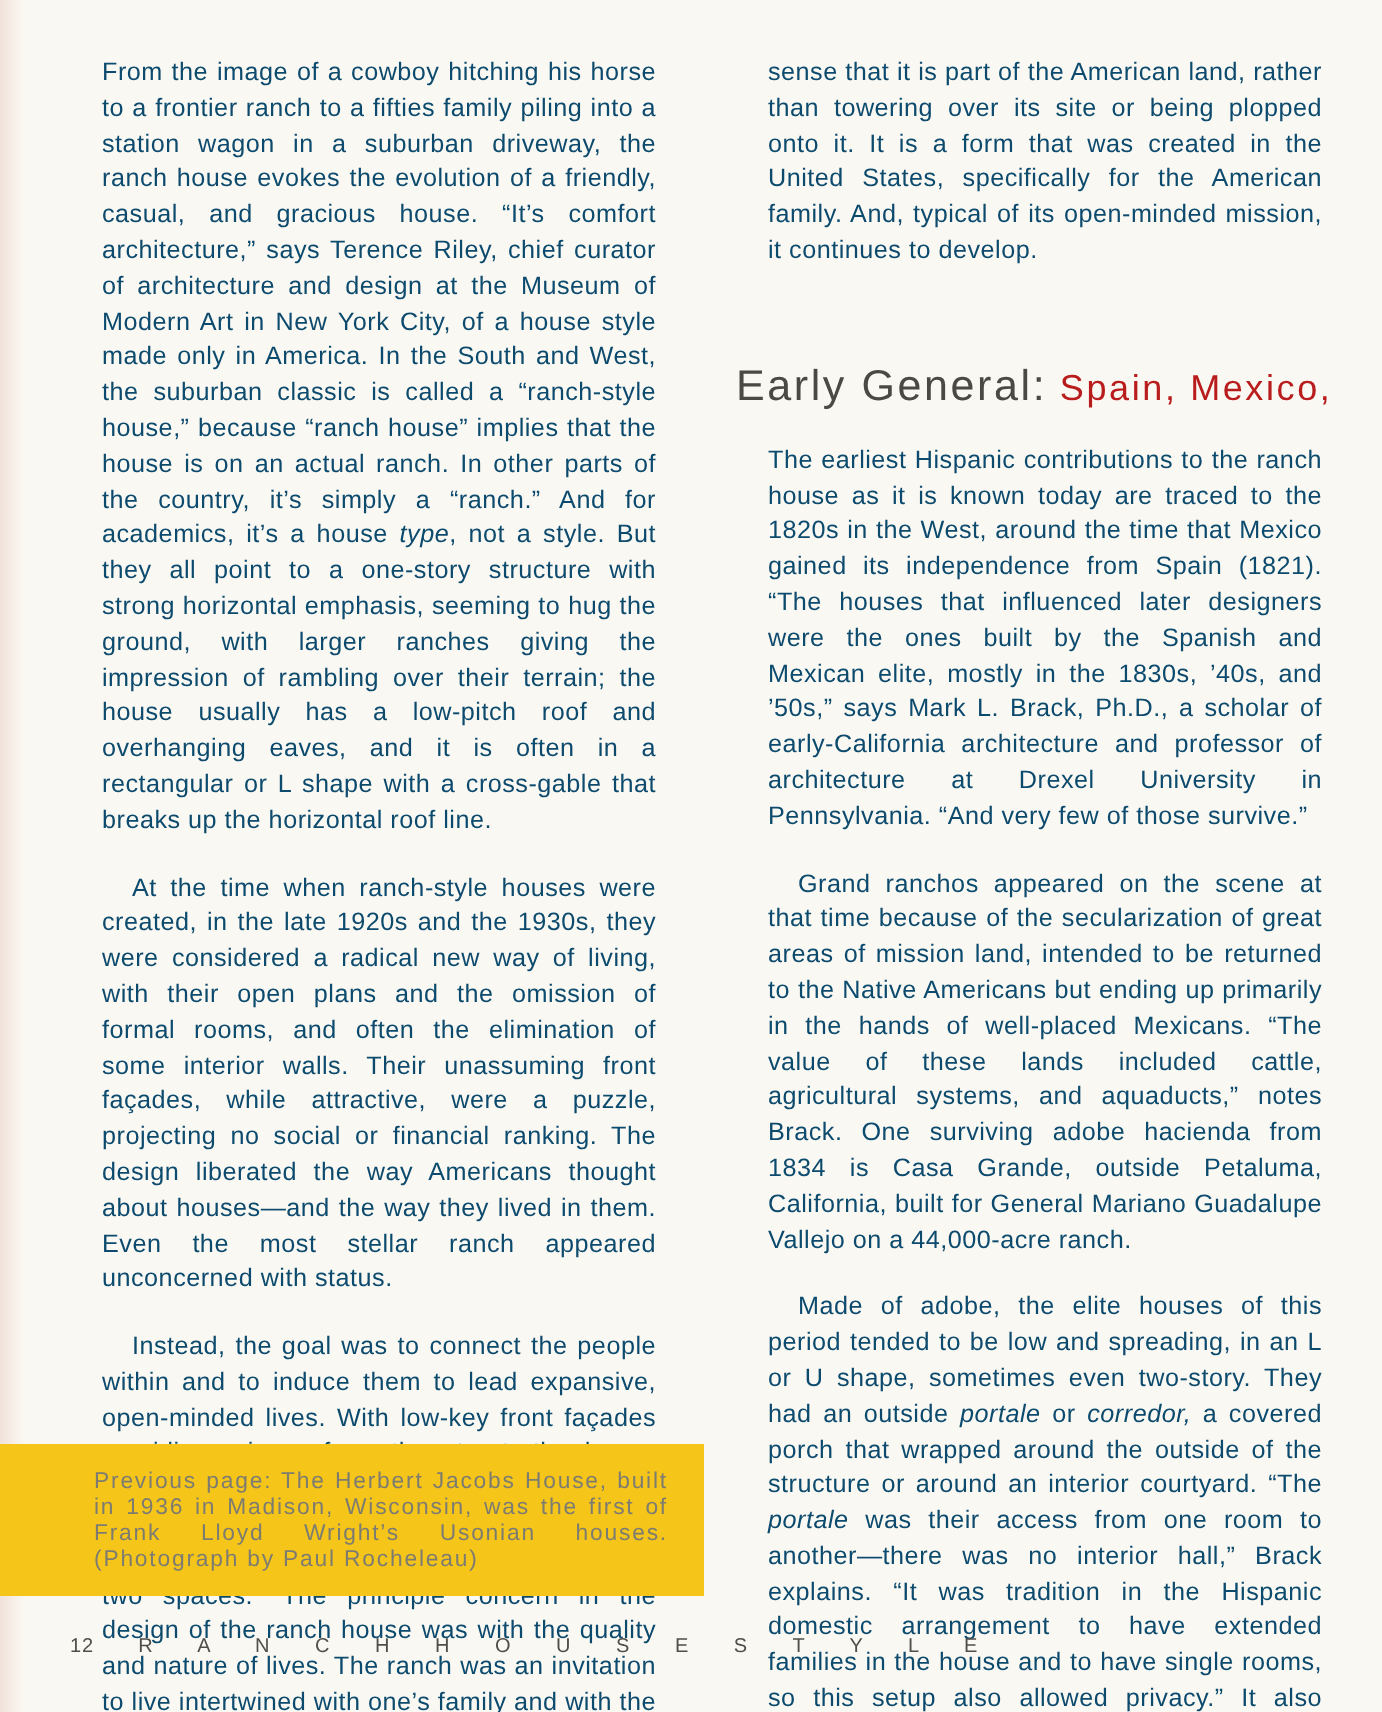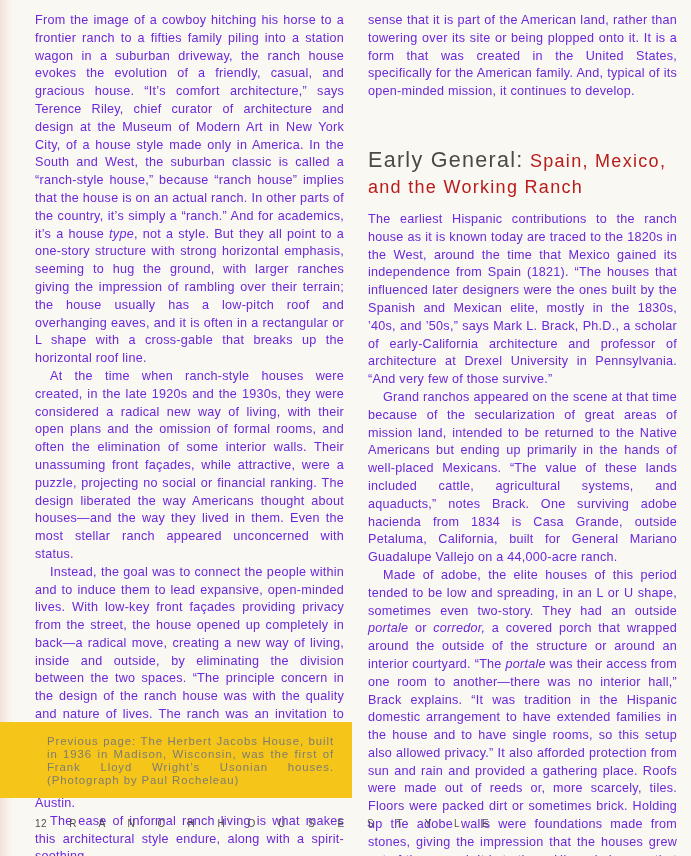--- a/index.html
+++ b/index.html
@@ -29,25 +29,25 @@
     width: 642px;
     display: flex;
     gap: 24px;
     z-index: 1;
   }
   .col {
     width: 309px;
     flex: 0 0 309px;
   }
   .para {
-    margin: 0;
+    margin: 16px;
     font-size: 12.6px;
     line-height: 17.8px;
     letter-spacing: 0.25px;
-    color: #6d28d9;
+    color: #0c4a6e;
     text-align: justify;
   }
   .para.indent { text-indent: 15px; }
   .para em { font-style: italic; }
   .section-heading {
     margin: 46px 0 12px 0;
     line-height: 23px;
     letter-spacing: 1.3px;
     color: #55544e;
     font-weight: normal;
@@ -113,21 +113,20 @@
       <p class="para indent"><span>The ease of informal ranch living is what makes this architectural style endure, along with a spirit-soothing</span></p>
     </div>
 
   <div class="col">
     <div>
         <p class="para"><span>sense that it is part of the American land, rather than towering over its site or being plopped onto it. It is a form that was created in the United States, specifically for the American family. And, typical of its open-minded mission, it continues to develop.</span></p>
       </div>
 
     <h2 class="section-heading">
       <span class="heading-strong">Early General:</span><span class="heading-light"> Spain, Mexico,</span><br>
-      <span class="heading-light">and the Working Ranch</span>
     </h2>
 
     <div>
         <p class="para"><span>The earliest Hispanic contributions to the ranch house as it is known today are traced to the 1820s in the West, around the time that Mexico gained its independence from Spain (1821). “The houses that influenced later designers were the ones built by the Spanish and Mexican elite, mostly in the 1830s, ’40s, and ’50s,” says Mark L. Brack, Ph.D., a scholar of early-California architecture and professor of architecture at Drexel University in Pennsylvania. “And very few of those survive.”</span></p>
         <p class="para indent"><span>Grand ranchos appeared on the scene at that time because of the secularization of great areas of mission land, intended to be returned to the Native Americans but ending up primarily in the hands of well-placed Mexicans. “The value of these lands included cattle, agricultural systems, and aquaducts,” notes Brack. One surviving adobe hacienda from 1834 is Casa Grande, outside Petaluma, California, built for General Mariano Guadalupe Vallejo on a 44,000-acre ranch.</span></p>
         <p class="para indent"><span>Made of adobe, the elite houses of this period tended to be low and spreading, in an L or U shape, sometimes even two-story. They had an outside </span><em>portale</em><span> or </span><em>corredor,</em><span> a covered porch that wrapped around the outside of the structure or around an interior courtyard. “The </span><em>portale</em><span> was their access from one room to another—there was no interior hall,” Brack explains. “It was tradition in the Hispanic domestic arrangement to have extended families in the house and to have single rooms, so this setup also allowed privacy.” It also afforded protection from sun and rain and provided a gathering place. Roofs were made out of reeds or, more scarcely, tiles. Floors were packed dirt or sometimes brick. Holding up the adobe walls were foundations made from stones, giving the impression that the houses grew out of the ground. It is to these Hispanic houses that twentieth-century architects turned in their interpretations.</span></p>
       </div>
   </div>
 </div>
 

